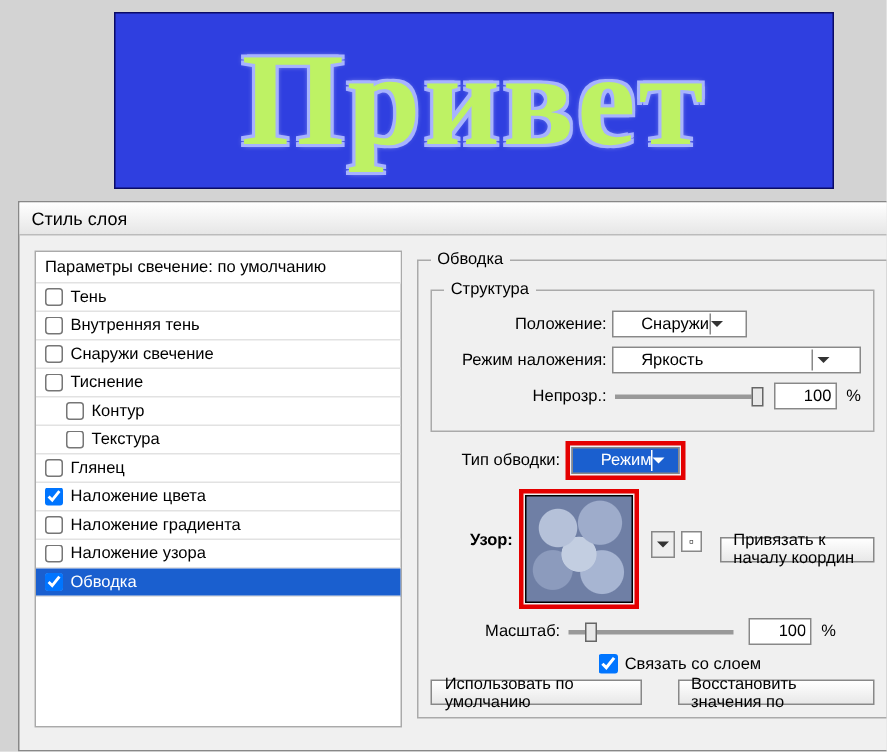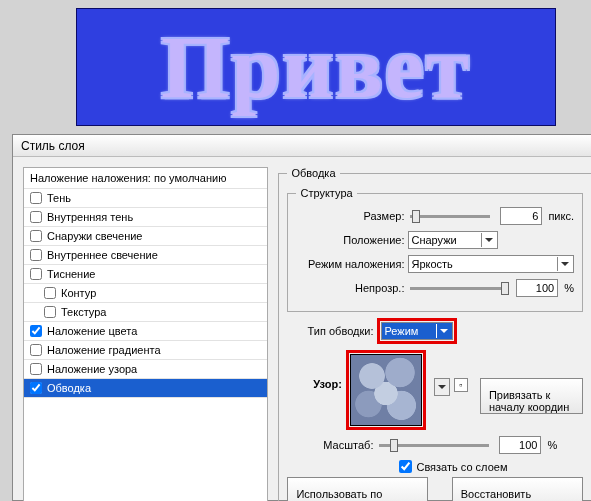--- a/index.html
+++ b/index.html
@@ -17,21 +17,21 @@
     left: 76px; top: 8px;
     width: 480px; height: 118px;
     background: #2f3fe0;
     border: 1px solid #0a0a66;
     display: flex; align-items: center; justify-content: center;
   }
   .banner-text {
     font-family: "Times New Roman", serif;
     font-size: 88px;
     font-weight: bold;
-    color: #c4b5fd;
+    color: #bef264;
     text-shadow:
       -2px -2px 0 #a7b3ff, 2px -2px 0 #a7b3ff,
       -2px 2px 0 #a7b3ff, 2px 2px 0 #a7b3ff,
        0 0 4px #fff;
     letter-spacing: 2px;
   }
   .dialog {
     position: absolute;
     left: 12px; top: 134px;
     width: 591px; height: 367px;
@@ -102,21 +102,21 @@
     background: #e8e8e8; border: 1px solid #666;
   }
   .numbox {
     width: 42px; height: 18px;
     border: 1px solid #888; background: #fff;
     font-size: 11px; text-align: right; padding: 1px 3px;
   }
   .unit { font-size: 11px; margin-left: 2px; }
   .combo {
     height: 18px; border: 1px solid #888; background: #fff;
-    font-size: 11px; padding: 1px 2px;
+    font-size: 11px; padding: 1px 18px;
     display: flex; align-items: center; justify-content: space-between;
     min-width: 70px;
   }
   .combo .arrow {
     width: 14px; height: 14px; border-left: 1px solid #888;
     display: flex; align-items: center; justify-content: center;
   }
   .combo .arrow::after{
     content:""; display:block; border:4px solid transparent; border-top-color:#333; margin-top:4px;
   }
@@ -138,66 +138,66 @@
     display:flex; align-items:center; justify-content:center;
   }
   .mini-btn::after{
     content:""; display:block; border:4px solid transparent; border-top-color:#333; margin-top:4px;
   }
   .snap-icon {
     width:14px; height:14px; border:1px solid #888; background:#fff;
     display:flex; align-items:center; justify-content:center; font-size:9px;
   }
   .btn {
-    height: 36px; border:1px solid #888; background: linear-gradient(#fff,#e8e8e8);
-    font-size: 11px; padding: 0 8px; display:inline-flex; align-items:flex-end;
+    height: 17px; border:1px solid #888; background: linear-gradient(#fff,#e8e8e8);
+    font-size: 11px; padding: 0 8px; display:inline-flex; align-items:center;
   }
   .btnrow{ display:flex; gap:24px; margin-top:4px; }
   .layer-link-row{ display:flex; align-items:center; gap:4px; margin-top:2px; margin-left: 112px; }
 </style>
 </head>
 <body>
 
 <div class="banner">
   <div class="banner-text">Привет</div>
 </div>
 
 <div class="dialog">
   <div class="titlebar">Стиль слоя</div>
   <div class="body">
     <div class="styles-panel">
-      <div class="blend-row">Наложение наложения: по умолчанию</div>
+      <div class="blend-row">Параметры свечение: по умолчанию</div>
       <div id="style-items">
           <div class="chk-row">
             <input type="checkbox" style="">
             <span>Тень</span>
           </div>
           <div class="chk-row">
             <input type="checkbox" style="">
             <span>Внутренняя тень</span>
           </div>
           <div class="chk-row">
             <input type="checkbox" style="">
             <span>Снаружи свечение</span>
           </div>
           <div class="chk-row">
             <input type="checkbox" style="">
-            <span>Внутреннее свечение</span>
-          </div>
-          <div class="chk-row">
-            <input type="checkbox" style="">
             <span>Тиснение</span>
           </div>
           <div class="chk-row indent">
             <input type="checkbox" style="">
             <span>Контур</span>
           </div>
           <div class="chk-row indent">
             <input type="checkbox" style="">
             <span>Текстура</span>
+          </div>
+          <div class="chk-row">
+            <input type="checkbox" style="">
+            <span>Глянец</span>
           </div>
           <div class="chk-row">
             <input type="checkbox" checked="" style="">
             <span>Наложение цвета</span>
           </div>
           <div class="chk-row">
             <input type="checkbox" style="">
             <span>Наложение градиента</span>
           </div>
           <div class="chk-row">
@@ -209,28 +209,20 @@
             <span>Обводка</span>
           </div>
         </div>
     </div>
     <div class="right">
       <fieldset>
         <legend>Обводка</legend>
         <fieldset>
           <legend>Структура</legend>
 
-          <div class="form-row">
-            <div class="lbl">Размер:</div>
-            <div class="slider">
-                <div class="thumb" style="left:2%"></div>
-              </div>
-            <input class="numbox" value="6" style="">
-            <span class="unit">пикс.</span>
-          </div>
 
           <div class="form-row">
             <div class="lbl">Положение:</div>
             <div class="combo" style="width:90px">
               <span>Снаружи</span>
               <span class="arrow"></span>
             </div>
           </div>
 
           <div class="form-row">

